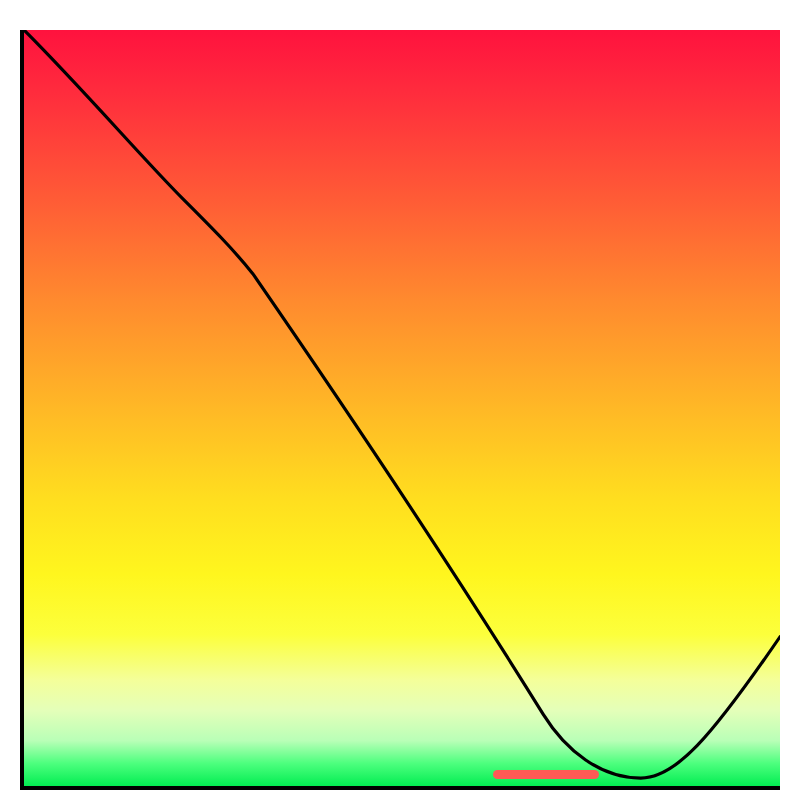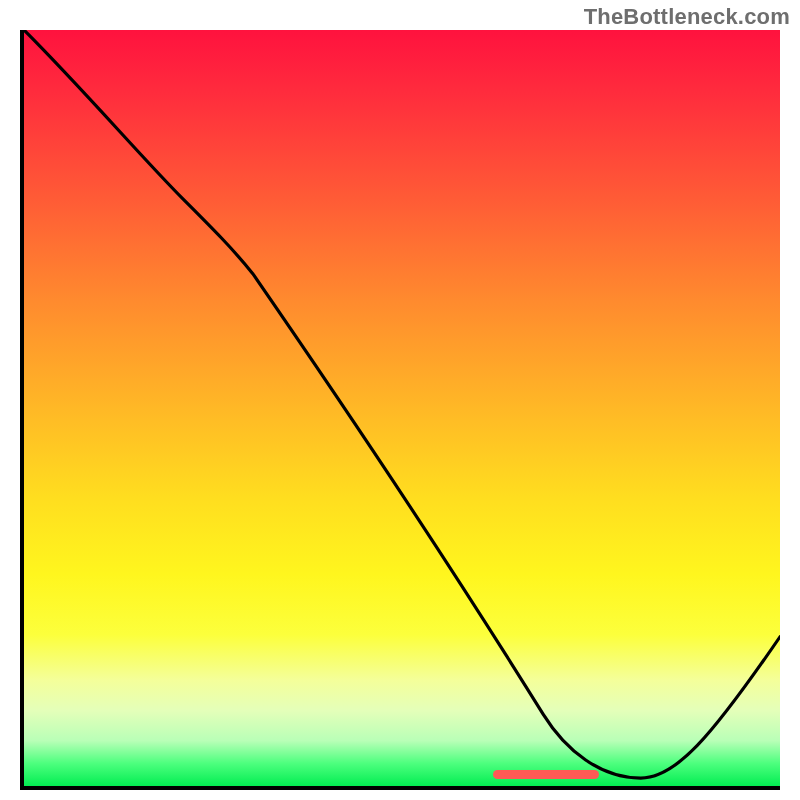--- a/index.html
+++ b/index.html
@@ -73,21 +73,20 @@
     border-radius: 6px;
     background: #ff5a55;
     box-shadow: none;
   }
 </style>
 </head>
 <body>
 
 <div class="stage">
 
-  <div class="watermark">TheBottleneck.com</div>
 
   <div class="plot">
 
     <div class="gradient"></div>
 
     <svg class="curve" viewBox="0 0 760 760" preserveAspectRatio="none">
       <path d="M 0 0
                C 60 60, 120 130, 160 170
                C 190 200, 210 220, 230 245
                C 330 390, 430 540, 522 688

